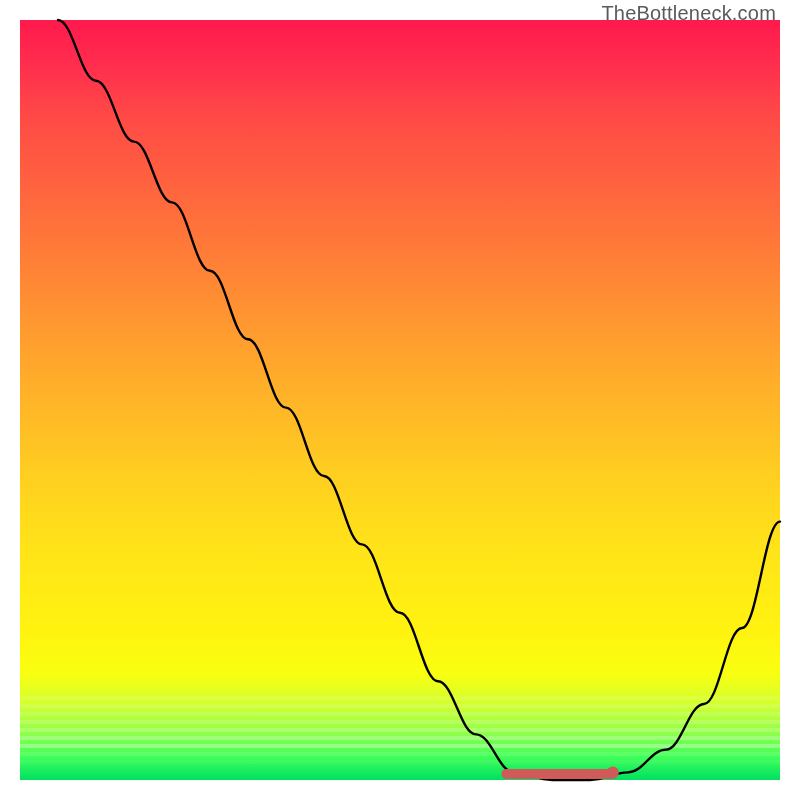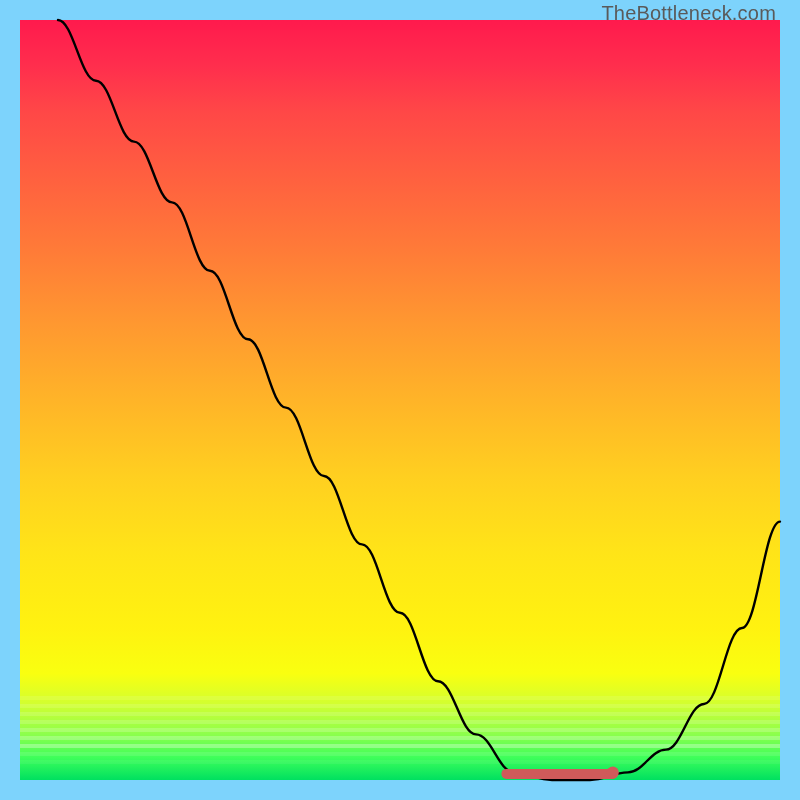--- a/index.html
+++ b/index.html
@@ -8,21 +8,21 @@
     width: 800px;
     height: 800px;
     background: #000;
     overflow: hidden;
     font-family: Arial, Helvetica, sans-serif;
   }
   .frame {
     position: relative;
     width: 800px;
     height: 800px;
-    background: #7dd3fc;
+    background: #ffffff;
   }
   .plot-area {
     position: absolute;
     left: 20px;
     top: 20px;
     width: 760px;
     height: 760px;
     background: linear-gradient(to bottom,
       #ff1a4d 0%,
       #ff2e4d 6%,

